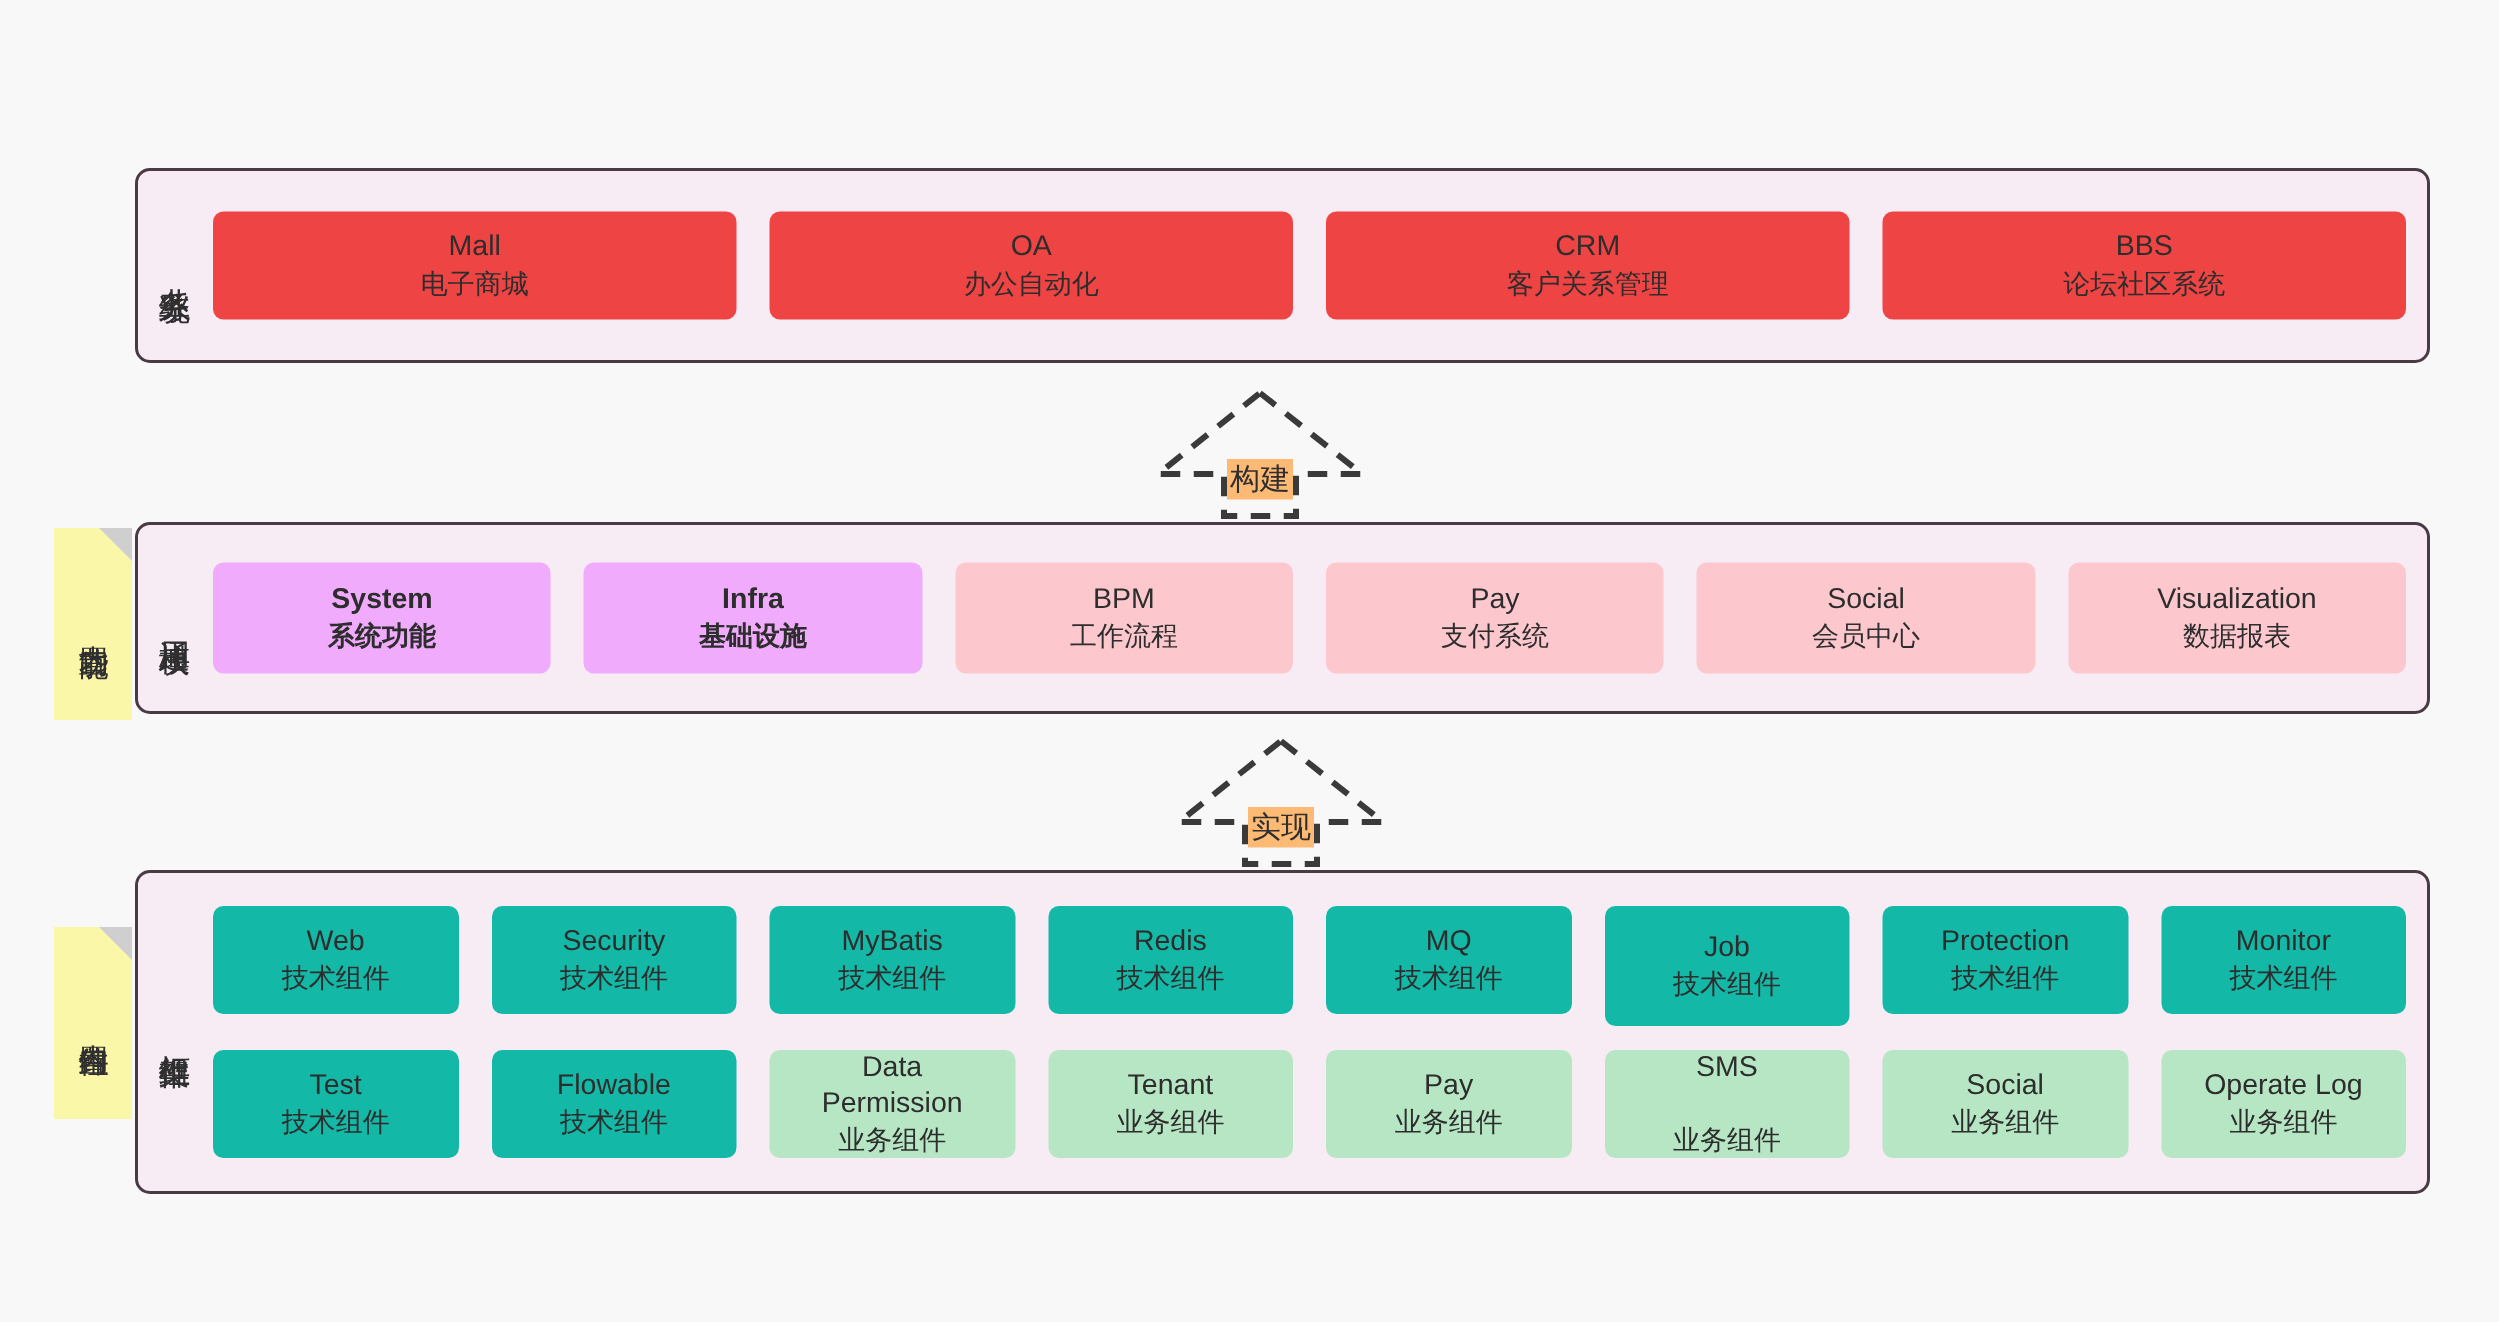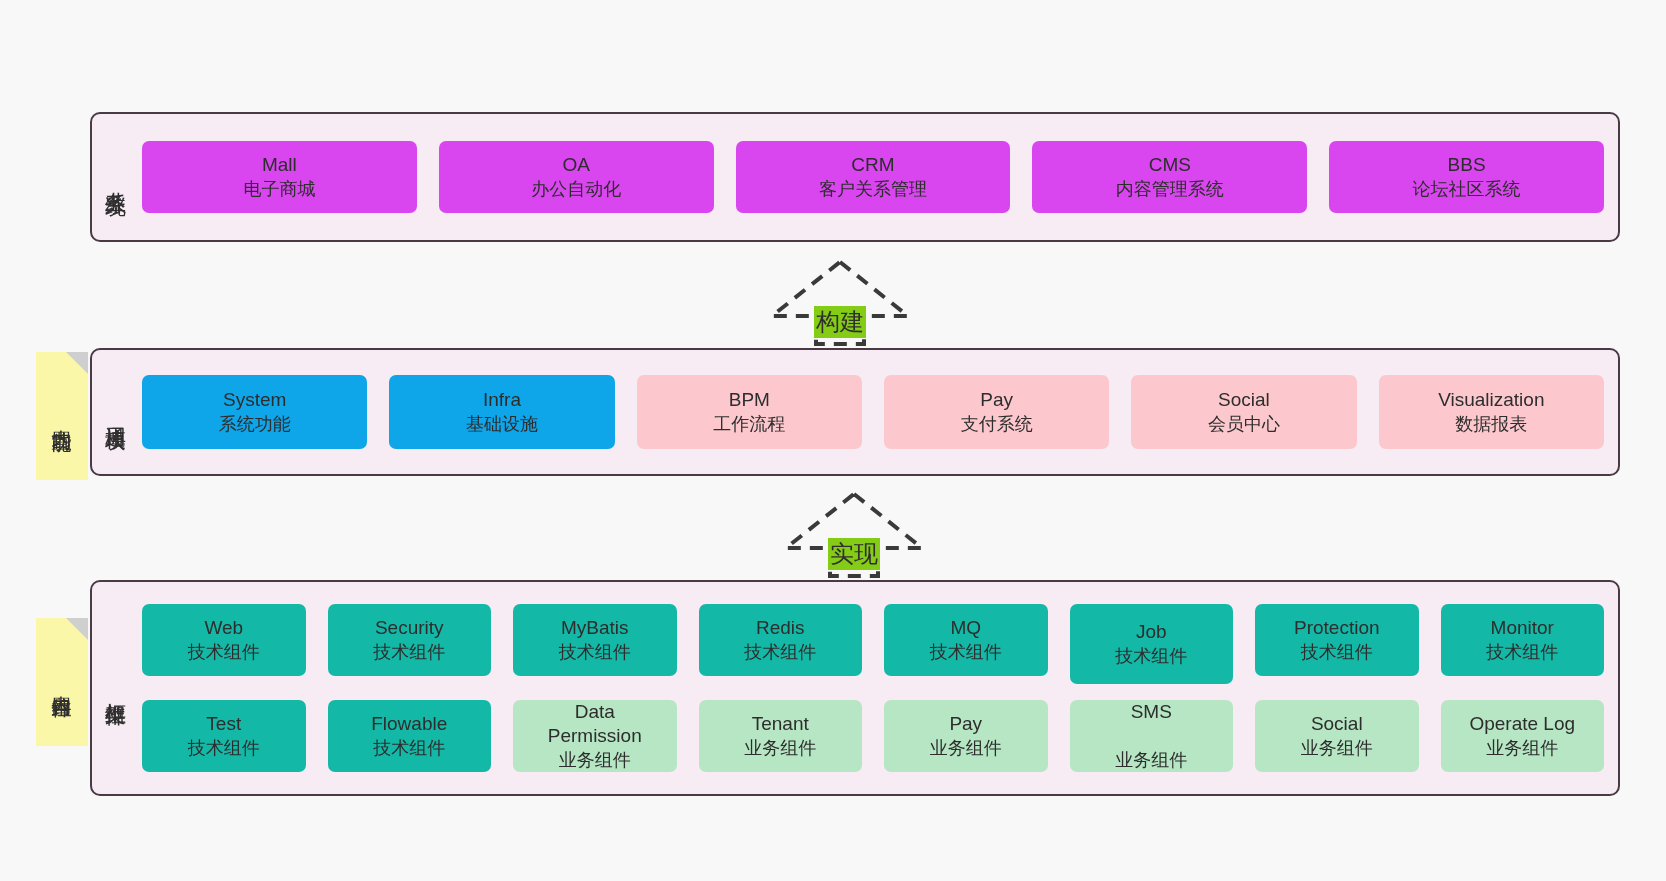--- a/index.html
+++ b/index.html
@@ -70,22 +70,22 @@
     padding: 6px 4px;
   }
   .cell .en {
     font-size: 19px;
     color: #2d2d2d;
   }
   .cell .cn {
     font-size: 18px;
     color: #2d2d2d;
   }
-  .cell.blue { background: #d946ef; }
-  .cell.red { background: #0ea5e9; }
+  .cell.blue { background: #ef4444; }
+  .cell.red { background: #f0abfc; font-weight: bold; }
   .cell.pink { background: #fcc8ce; }
   .cell.green { background: #14b8a6; }
   .cell.lightgreen { background: #b6e6c3; }
 
   
   .note {
     position: absolute;
     box-sizing: border-box;
     background: #fbf7a8;
     display: flex;
@@ -116,23 +116,23 @@
     width: 160px;
   }
   .connector svg {
     display: block;
     overflow: visible;
   }
   .connector .conn-label {
     position: absolute;
     left: 50%;
     transform: translateX(-50%);
-    font-size: 24px;
+    font-size: 20px;
     color: #2f2f2f;
-    background: #84cc16;
+    background: #fdba74;
     padding: 0 2px;
     white-space: nowrap;
     user-select: none;
   }
 </style>
 </head>
 <body>
 
 <div class="canvas">
 
@@ -144,24 +144,20 @@
           <span class="en">Mall</span>
           <span class="cn">电子商城</span>
         </div>
         <div class="cell blue" style="height:72px;">
           <span class="en">OA</span>
           <span class="cn">办公自动化</span>
         </div>
         <div class="cell blue" style="height:72px;">
           <span class="en">CRM</span>
           <span class="cn">客户关系管理</span>
-        </div>
-        <div class="cell blue" style="height:72px;">
-          <span class="en">CMS</span>
-          <span class="cn">内容管理系统</span>
         </div>
         <div class="cell blue" style="height:72px;">
           <span class="en">BBS</span>
           <span class="cn">论坛社区系统</span>
         </div>
       </div>
     </div>
   </div>
 
   <div class="connector" style="left:760px; top:258px; height:88px;">

